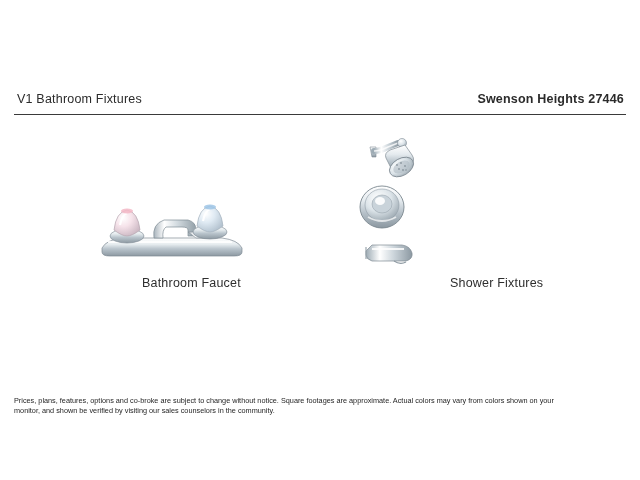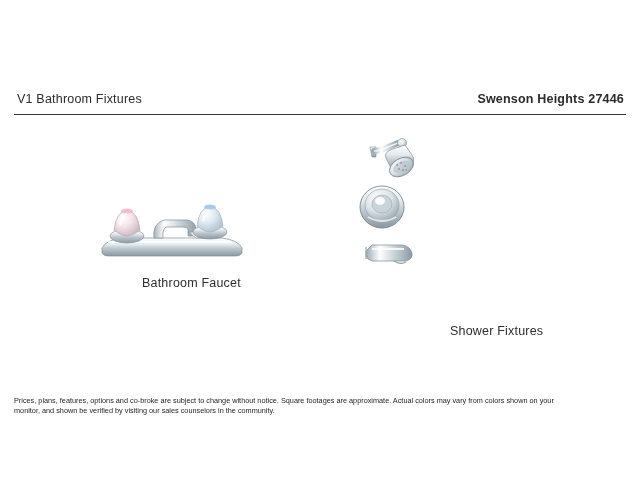--- a/index.html
+++ b/index.html
@@ -80,21 +80,20 @@
     letter-spacing: 0.2px;
     white-space: nowrap;
   }
   .caption-faucet {
     left: 142px;
     top: 276px;
   }
   .caption-shower {
     left: 450px;
     top: 276px;
-    margin-top: 48px;
   }
 
   
   .disclaimer {
     position: absolute;
     left: 14px;
     top: 396px;
     width: 560px;
     font-size: 7.3px;
     line-height: 10px;

